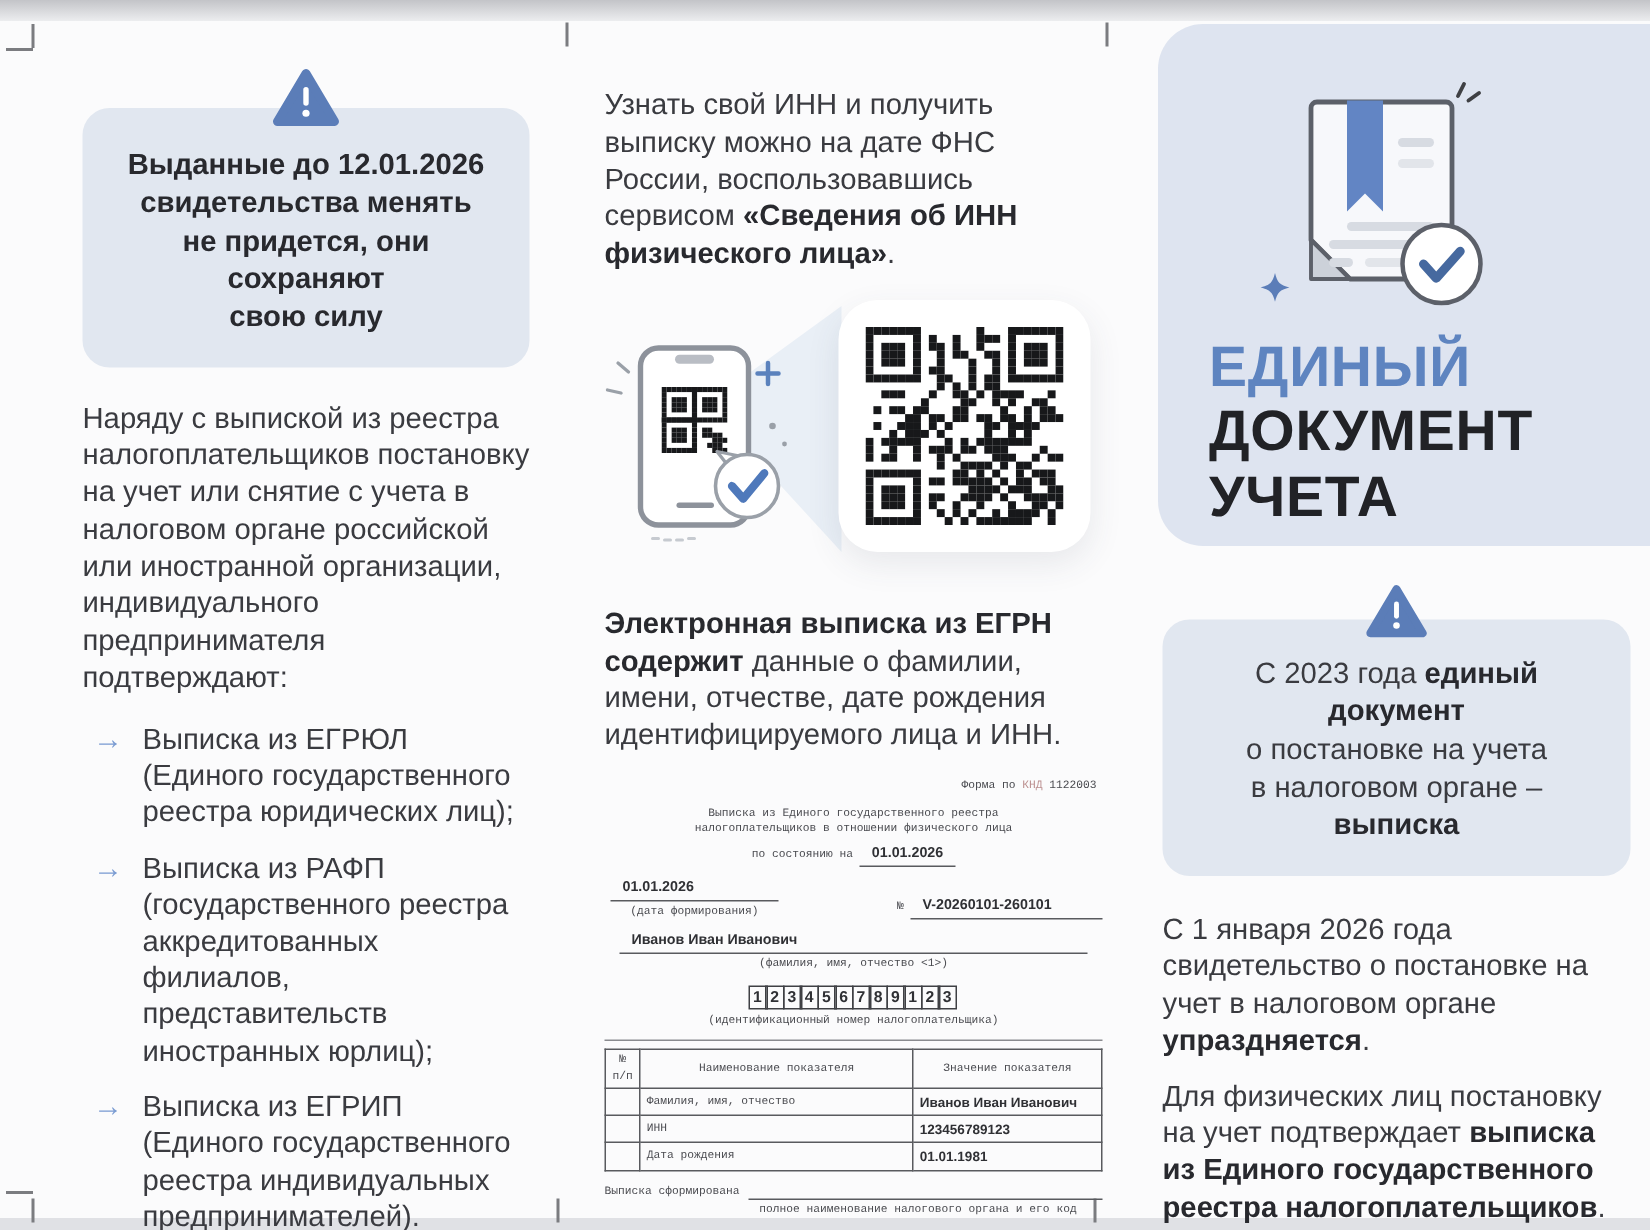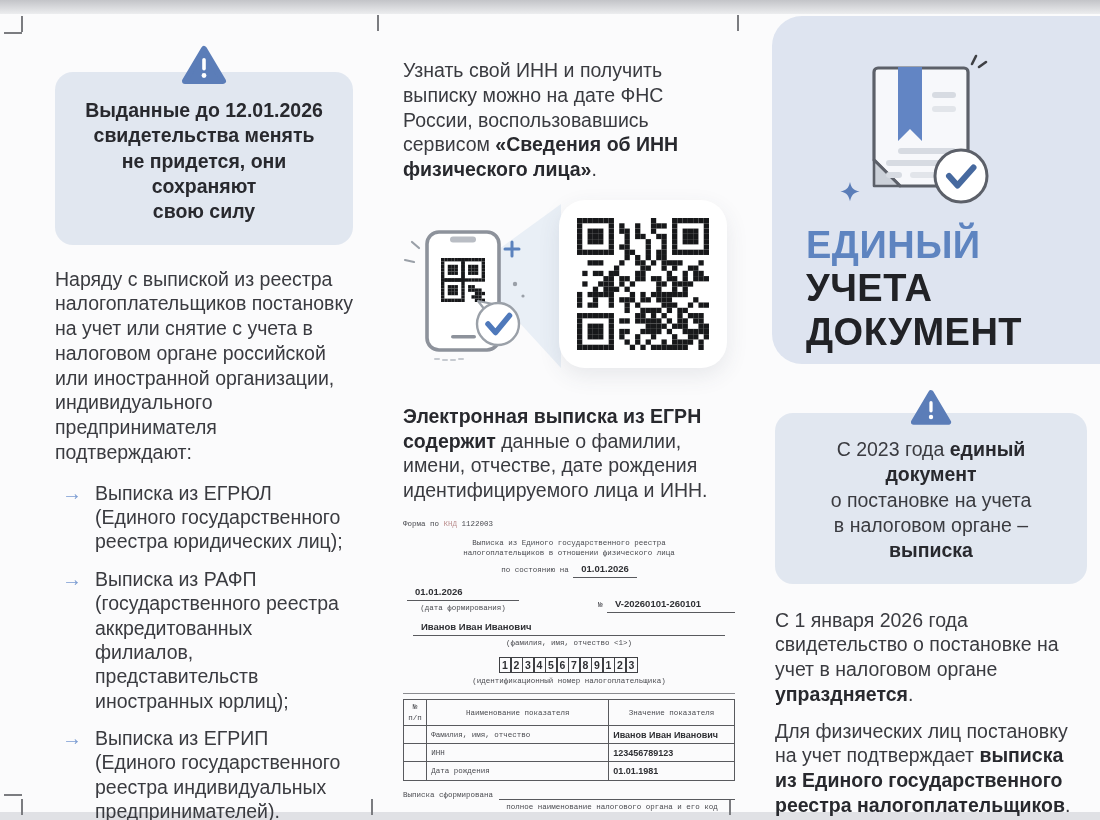--- a/index.html
+++ b/index.html
@@ -40,21 +40,21 @@
   .beam{position:absolute;left:0;top:0;width:100%;height:100%}
   .qr-panel{position:absolute;right:8px;top:0;width:168px;height:168px;background:#ffffff;
         border-radius:26px;box-shadow:0 8px 22px rgba(60,70,90,.10);
         display:flex;align-items:center;justify-content:center}
   .phone{position:absolute;left:-4px;top:18px}
   .egrn{margin-top:18px}
 
   
   .form{margin-top:16px;font-family:"Liberation Mono","DejaVu Sans Mono",monospace;
         color:#4a4b50;font-size:7.5px;line-height:1.35;width:332px}
-  .form .code{padding-right:4px}
+  .form .code{text-align:right;padding-right:4px}
   .form .code .knd{color:#bb8e8e}
   .form .ftitle{text-align:center;margin-top:9px}
   .form .asof{text-align:center;margin-top:5px}
   .value{font-family:"Liberation Sans","DejaVu Sans",sans-serif;font-weight:bold;
         font-size:9.5px;color:#2f3034}
   .uline{border-bottom:1px solid #595a5e;display:inline-block;text-align:left;padding:0 8px 1px}
   .fields-row{display:flex;justify-content:space-between;align-items:flex-end;margin-top:8px}
   .field{text-align:center}
   .cap{display:block;margin-top:2px}
   .name-row{text-align:center;margin-top:8px}
@@ -688,22 +688,22 @@
       <rect x="52" y="110" width="70" height="6" rx="3" fill="#d7dbe2"></rect>
       <rect x="52" y="122" width="16" height="6" rx="3" fill="#d7dbe2"></rect>
       <rect x="76" y="122" width="38" height="6" rx="3" fill="#e2e5ea"></rect>
       <circle cx="127" cy="126" r="26" fill="#ffffff" stroke="#5c6069" stroke-width="3"></circle>
       <path d="M115 126 l8.5 9.5 l16 -18" stroke="#46699f" stroke-width="6" stroke-linecap="round" stroke-linejoin="round" fill="none"></path>
       <path d="M16 132 c1.6 6.4 3.2 8 9.6 9.6 c-6.4 1.6 -8 3.2 -9.6 9.6 c-1.6 -6.4 -3.2 -8 -9.6 -9.6 c6.4 -1.6 8 -3.2 9.6 -9.6 Z" fill="#5b7db8"></path>
       <path d="M142 6 l-4 8 M152 12 l-7 5" stroke="#3f4044" stroke-width="2.6" stroke-linecap="round" fill="none"></path>
     </svg>
     <div class="panel-title">
       <span class="line blue">ЕДИНЫЙ</span>
+      <span class="line">ДОКУМЕНТ</span>
       <span class="line">УЧЕТА</span>
-      <span class="line">ДОКУМЕНТ</span>
     </div>
   </div>
 
   <div class="col-right">
     <div class="tri-wrap">
       <svg width="42" height="38" viewBox="0 0 46 41">
         <path d="M23 5 L42 37 H4 Z" fill="#5b7db8" stroke="#5b7db8" stroke-width="6" stroke-linejoin="round"></path>
         <rect x="21.2" y="14" width="3.6" height="12.5" rx="1.8" fill="#ffffff"></rect>
         <circle cx="23" cy="31.5" r="2.4" fill="#ffffff"></circle>
       </svg>

